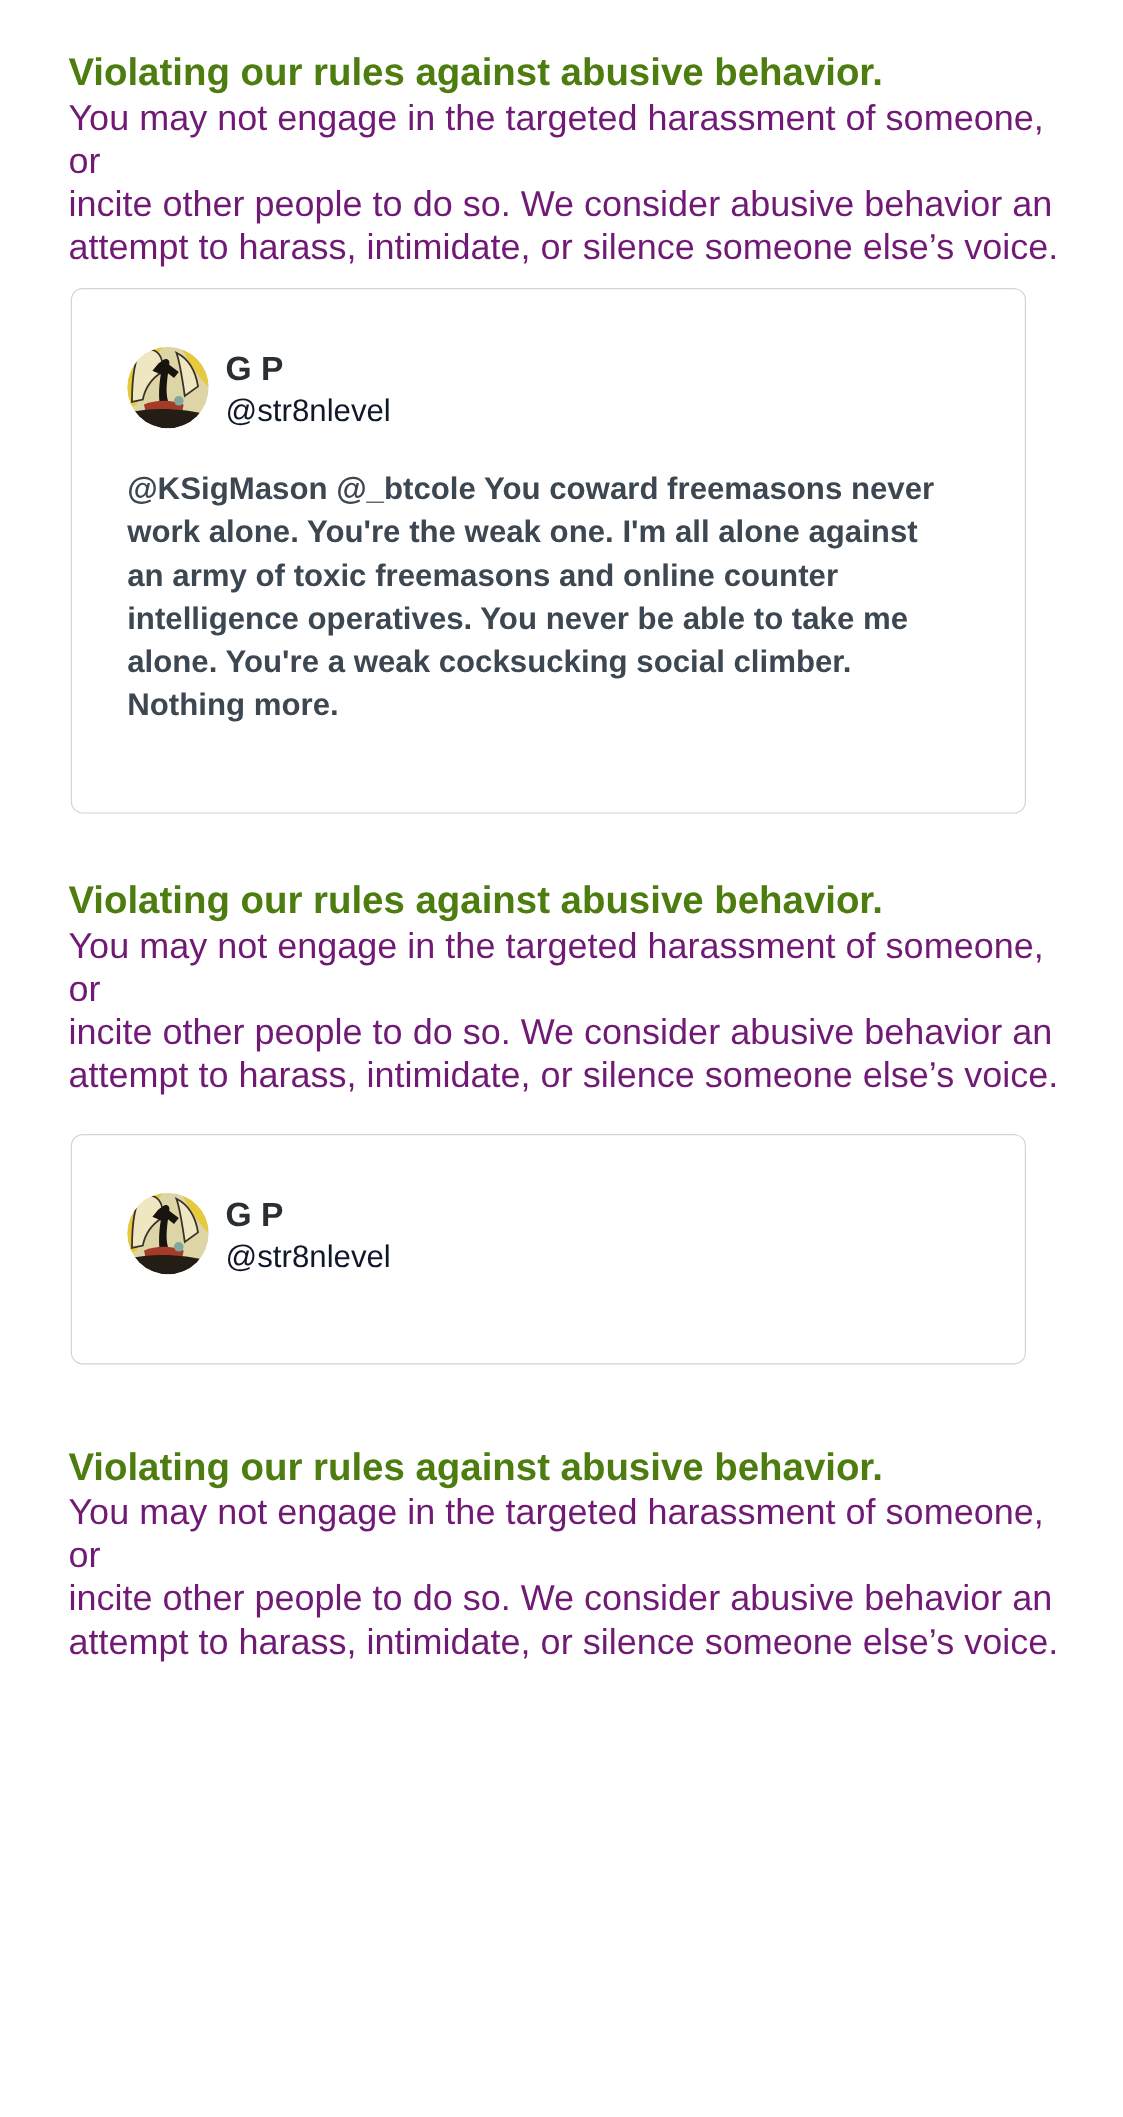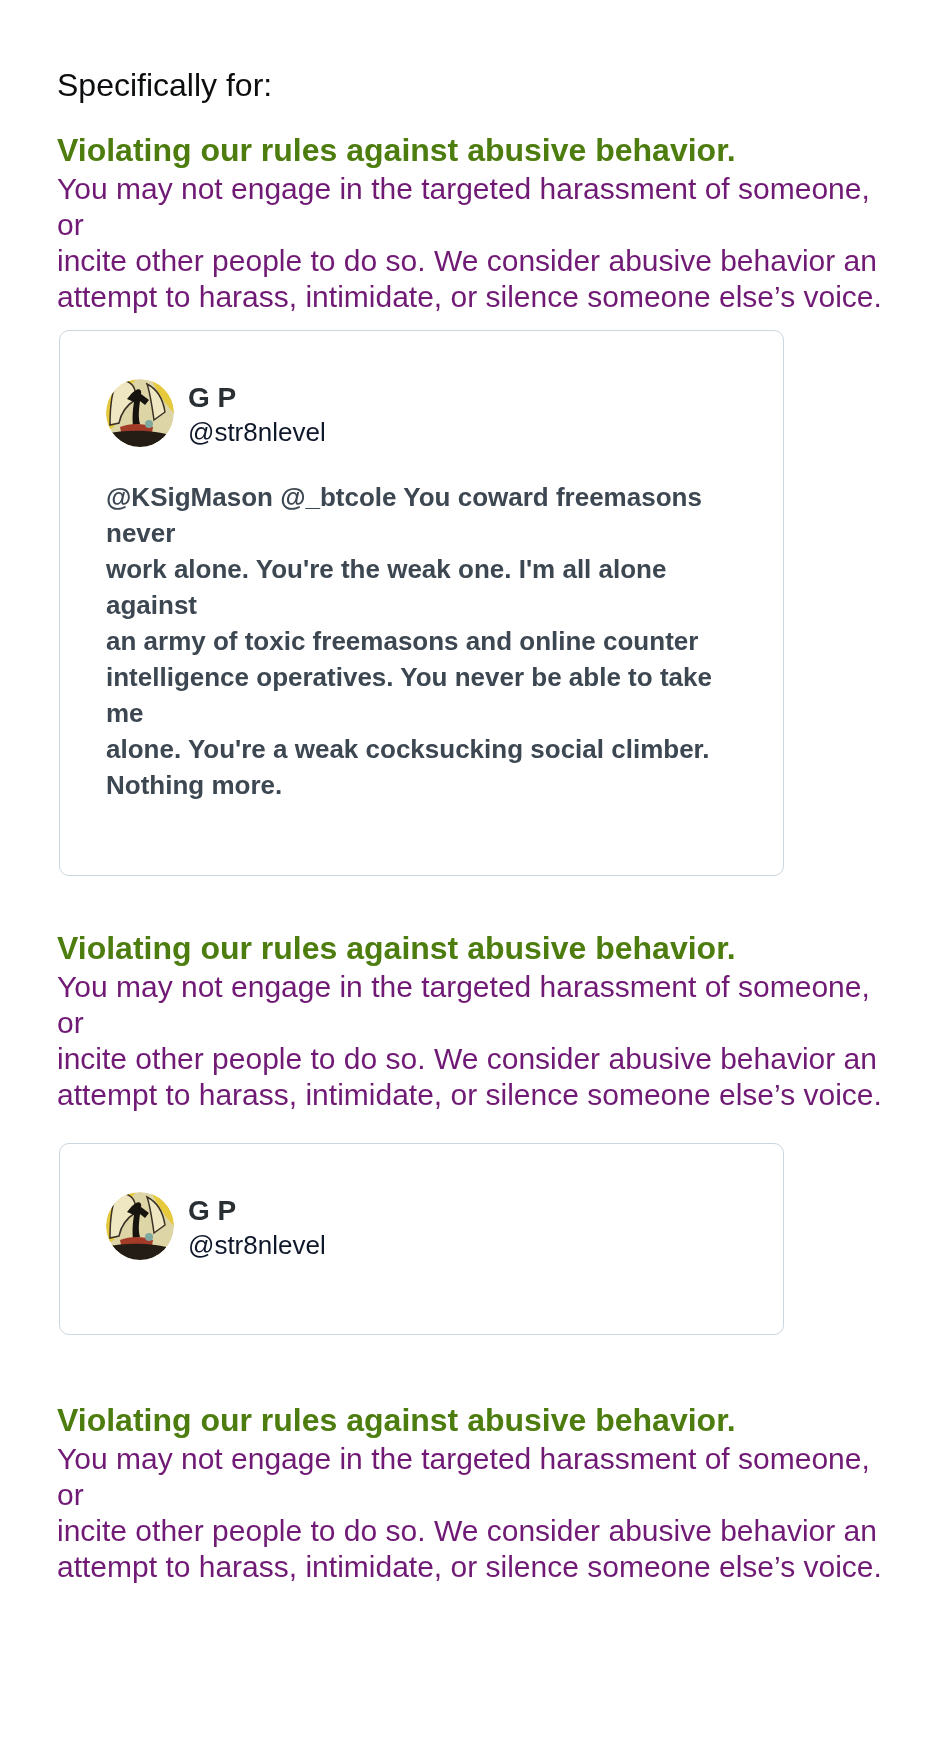--- a/index.html
+++ b/index.html
@@ -49,21 +49,21 @@
     font-size: 30px;
     line-height: 36px;
     color: #701a75;
     white-space: pre-line;
   }
   
   .tweet-card {
     box-sizing: border-box;
     margin-top: 15px;
     margin-left: 2px;
-    width: 725px;
+    width: 796px;
     border: 1.5px solid #ccd6dd;
     border-radius: 10px;
     background: #ffffff;
     padding: 48px 36px 72px 46px;
   }
   .section-2 .tweet-card { margin-top: 30px; }
   .tweet-head {
     display: flex;
     align-items: flex-start;
   }
@@ -98,21 +98,20 @@
     white-space: pre-line;
     font-weight: bold;
   }
 </style>
 </head>
 <body>
 
 <div class="content">
 
 
-  <div class="specifically">Specifically for:</div>
 
   <div class="section section-1">
     <div class="section-heading">Violating our rules against abusive behavior.</div>
     <div class="section-body">You may not engage in the targeted harassment of someone, or
 incite other people to do so. We consider abusive behavior an
 attempt to harass, intimidate, or silence someone else’s voice.</div>
 
     <div class="tweet-card">
       <div class="tweet-head">
         <div class="avatar">

